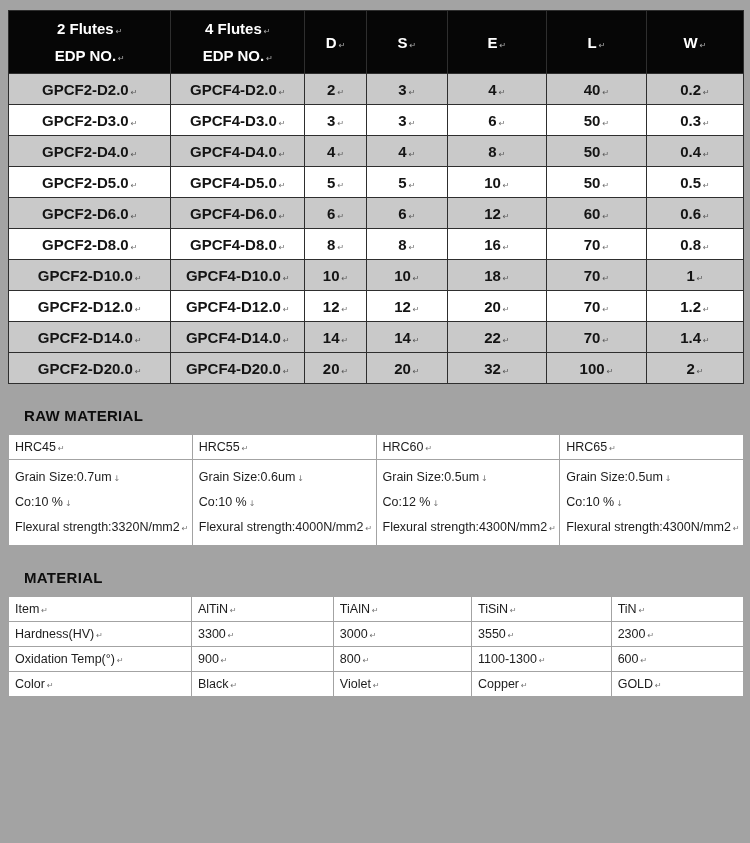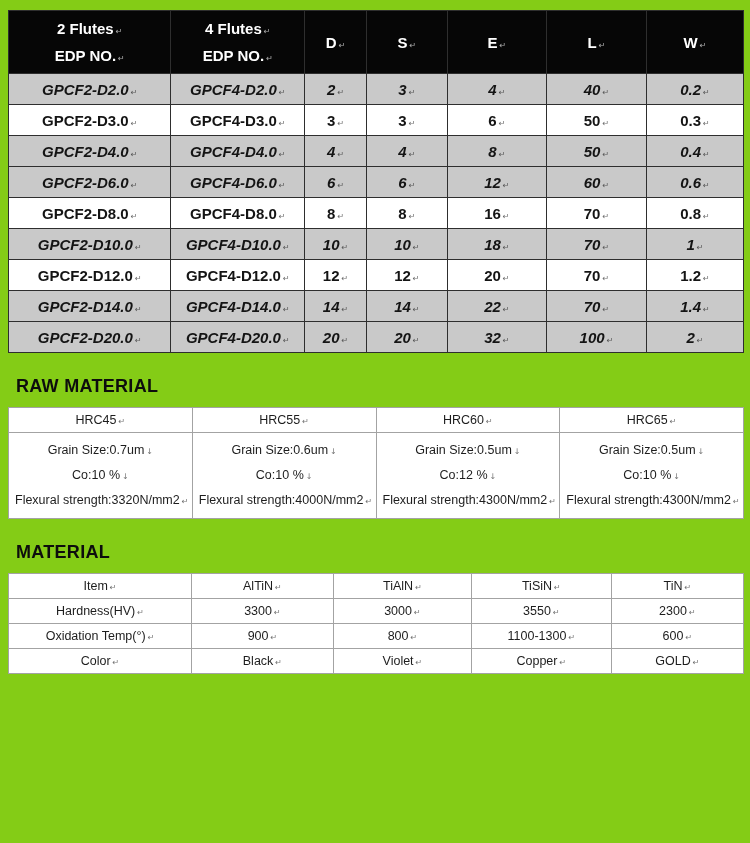--- a/index.html
+++ b/index.html
@@ -7,21 +7,21 @@
     padding: 0;
     background: #ffffff;
     font-family: "Liberation Sans", sans-serif;
   }
   .page {
     width: 750px;
     height: 843px;
     box-sizing: border-box;
     padding: 10px 6px 0 8px;
     overflow: hidden;
-    background: #84cc16;
+    background: #a3a3a3;
   }
   
   table { border-collapse: collapse; width: 100%; table-layout: fixed; }
   table.main th, table.main td {
     border: 1px solid #2e2e2e;
     overflow: hidden;
     white-space: nowrap;
   }
   table.main thead th {
     background: #060606;
@@ -36,47 +36,47 @@
   }
   table.main td {
     text-align: center;
     font-weight: 700;
     font-size: 15px;
     color: #141414;
     height: 30px;
     padding: 0 2px;
     background: #ffffff;
   }
-  table.main tr.shade td { background: #c9c9c9; font-style: italic; }
+  table.main tr.shade td { background: #c9c9c9; }
   .mark {
     font-family: "DejaVu Sans", sans-serif;
     font-size: 8px;
     opacity: 0.65;
     margin-left: 2px;
     font-weight: 400;
   }
   
   h2.section {
-    font-size: 18px;
+    font-size: 15px;
     font-weight: 700;
     color: #0d0d0d;
-    margin: 23px 0 10px 8px;
+    margin: 23px 0 10px 16px;
     letter-spacing: 0.3px;
     font-family: "Liberation Sans", sans-serif;
   }
   
   table.sub {
     font-size: 12.5px;
     color: #1d1d1d;
   }
   table.sub td {
     border: 1px solid #a3a3a3;
     padding: 5px 6px;
     vertical-align: top;
-    text-align: center;
+    text-align: left;
     background: #ffffff;
     overflow: hidden;
     white-space: nowrap;
   }
   table.sub td div.line { line-height: 2.0; }
   
   col.mc1 { width: 22.1%; }
   col.mc2 { width: 18.2%; }
   col.mc3 { width: 8.4%; }
   col.mc4 { width: 11.0%; }
@@ -145,20 +145,29 @@
         </tr>
         <tr class="shade">
           <td>GPCF2-D4.0<span class="mark">↵</span></td>
           <td>GPCF4-D4.0<span class="mark">↵</span></td>
           <td>4<span class="mark">↵</span></td>
           <td>4<span class="mark">↵</span></td>
           <td>8<span class="mark">↵</span></td>
           <td>50<span class="mark">↵</span></td>
           <td>0.4<span class="mark">↵</span></td>
         </tr>
+        <tr>
+          <td>GPCF2-D5.0<span class="mark">↵</span></td>
+          <td>GPCF4-D5.0<span class="mark">↵</span></td>
+          <td>5<span class="mark">↵</span></td>
+          <td>5<span class="mark">↵</span></td>
+          <td>10<span class="mark">↵</span></td>
+          <td>50<span class="mark">↵</span></td>
+          <td>0.5<span class="mark">↵</span></td>
+        </tr>
         <tr class="shade">
           <td>GPCF2-D6.0<span class="mark">↵</span></td>
           <td>GPCF4-D6.0<span class="mark">↵</span></td>
           <td>6<span class="mark">↵</span></td>
           <td>6<span class="mark">↵</span></td>
           <td>12<span class="mark">↵</span></td>
           <td>60<span class="mark">↵</span></td>
           <td>0.6<span class="mark">↵</span></td>
         </tr>
         <tr>

